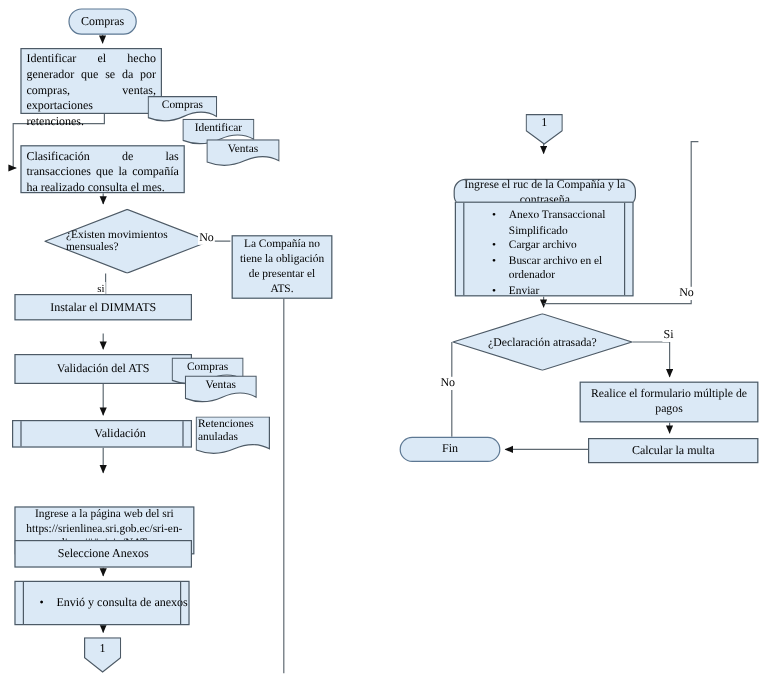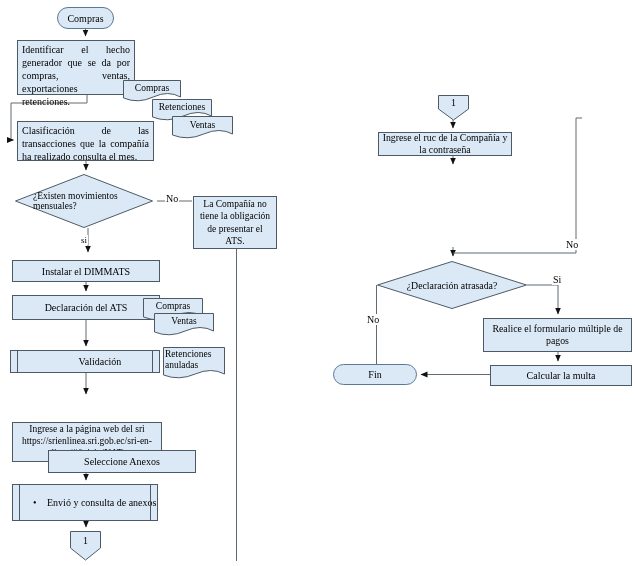--- a/index.html
+++ b/index.html
@@ -83,52 +83,52 @@
   <div style="position:absolute;left:123px;top:80px;width:58px;height:26px;z-index:3;">
     <svg class="shape-svg" width="58" height="26">
         <path d="M0.5,0.5 H57.5 V17 Q45.2,10 30.2,17 Q15.1,24 0.5,18 Z" fill="#dbe9f6" stroke="#4d5a66"></path>
       </svg>
     <div class="overlay" style="height:16px;font-size:9.5px;">Compras</div>
   </div>
   <div style="position:absolute;left:152px;top:99px;width:60px;height:26px;z-index:4;">
     <svg class="shape-svg" width="60" height="26">
         <path d="M0.5,0.5 H59.5 V17 Q46.8,10 31.2,17 Q15.6,24 0.5,18 Z" fill="#dbe9f6" stroke="#4d5a66"></path>
       </svg>
-    <div class="overlay" style="height:16px;font-size:9.5px;">Retenciones</div>
+    <div class="overlay" style="height:16px;font-size:9.5px;">Identificar</div>
   </div>
   <div style="position:absolute;left:172px;top:116px;width:61px;height:27px;z-index:5;">
     <svg class="shape-svg" width="61" height="27">
         <path d="M0.5,0.5 H60.5 V18 Q47.6,11 31.7,18 Q15.9,25 0.5,19 Z" fill="#dbe9f6" stroke="#4d5a66"></path>
       </svg>
     <div class="overlay" style="height:17px;font-size:9.5px;">Ventas</div>
   </div>
 
   <div class="node proc just" style="left:17px;top:121px;width:137px;height:40px;">
     <span>Clasificación de las transacciones que la compañía ha realizado consulta el mes.</span>
   </div>
 
-  <div style="position:absolute;left:15px;top:174px;width:138px;height:54px;">
+  <div style="position:absolute;left:37px;top:174px;width:138px;height:54px;">
     <svg class="shape-svg" width="138" height="54">
         <polygon points="0.5,27 69,0.5 137.5,27 69,53.5" fill="#dbe9f6" stroke="#4d5a66"></polygon>
       </svg>
     <div class="overlay" style="bottom:0;font-size:9.5px;padding:0 18px;">¿Existen movimientos mensuales?</div>
   </div>
   <span class="edge-label" style="left:165px;top:193px;">No</span>
   <span class="edge-label small-label" style="left:80px;top:235px;">si</span>
 
   <div class="node proc" style="left:193px;top:175px;width:84px;height:53px;font-size:9.5px;padding:1px 4px;margin-top:21px;">
     <span>La Compañía no tiene la obligación de presentar el ATS.</span>
   </div>
 
-  <div class="node proc" style="left:12px;top:260px;width:148px;height:22px;">
+  <div class="node proc" style="left:12px;top:245px;width:148px;height:22px;">
     <span>Instalar el DIMMATS</span>
   </div>
 
   <div class="node proc" style="left:12px;top:295px;width:148px;height:25px;">
-    <span>Declaración del ATS</span>
+    <span>Validación del ATS</span>
   </div>
 
   <div style="position:absolute;left:143px;top:298px;width:60px;height:27px;z-index:3;">
     <svg class="shape-svg" width="60" height="27">
         <path d="M0.5,0.5 H59.5 V18 Q46.8,11 31.2,18 Q15.6,25 0.5,19 Z" fill="#dbe9f6" stroke="#4d5a66"></path>
       </svg>
     <div class="overlay" style="height:16px;font-size:9.5px;">Compras</div>
   </div>
   <div style="position:absolute;left:154px;top:313px;width:60px;height:27px;z-index:4;">
     <svg class="shape-svg" width="60" height="27">
@@ -144,21 +144,21 @@
   </div>
 
   <div class="node pp" style="left:10px;top:350px;width:150px;height:23px;">
     <span>Validación</span>
   </div>
 
   <div class="node proc url-text" style="left:12px;top:398px;width:150px;height:40px;font-size:9.5px;line-height:1.25;">
     <span>Ingrese a la página web del sri https://srienlinea.sri.gob.ec/sri-en-linea/#/inicio/NAT</span>
   </div>
 
-  <div class="node proc" style="left:12px;top:450px;width:148px;height:23px;margin-left:36px;">
+  <div class="node proc" style="left:12px;top:450px;width:148px;height:23px;">
     <span>Seleccione Anexos</span>
   </div>
 
   <div class="node pp" style="left:12px;top:484px;width:146px;height:37px;justify-content:flex-start;padding-left:20px;">
     <span class="bullet-line">Envió y consulta de anexos</span>
   </div>
 
   <div style="position:absolute;left:70px;top:531px;width:31px;height:30px;">
     <svg class="shape-svg" width="31" height="30">
         <polygon points="0.5,0.5 30.5,0.5 30.5,17 15.5,29 0.5,17" fill="#dbe9f6" stroke="#4d5a66"></polygon>
@@ -166,24 +166,32 @@
     <div class="overlay" style="height:18px;font-size:10px;">1</div>
   </div>
 
   <div style="position:absolute;left:438px;top:95px;width:31px;height:26px;">
     <svg class="shape-svg" width="31" height="26">
         <polygon points="0.5,0.5 30.5,0.5 30.5,14 15.5,25 0.5,14" fill="#dbe9f6" stroke="#4d5a66"></polygon>
       </svg>
     <div class="overlay" style="height:15px;font-size:10px;">1</div>
   </div>
 
-  <div class="node proc" style="left:378px;top:132px;width:134px;height:24px;font-size:9.8px;line-height:1.2;">
+  <div class="node proc" style="left:378px;top:149px;width:152px;height:24px;font-size:9.8px;line-height:1.2;border-radius:10px;">
     <span>Ingrese el ruc de la Compañía y la contraseña</span>
   </div>
 
+  <div class="node pp" style="left:379px;top:168px;width:149px;height:79px;align-items:flex-start;padding:5px 10px 2px 16px;">
+    <ul class="steps">
+      <li>Anexo Transaccional Simplificado</li>
+      <li>Cargar archivo</li>
+      <li>Buscar archivo en el ordenador</li>
+      <li>Enviar</li>
+    </ul>
+  </div>
   <span class="edge-label" style="left:565px;top:239px;">No</span>
 
   <div style="position:absolute;left:377px;top:261px;width:150px;height:48px;">
     <svg class="shape-svg" width="150" height="48">
         <polygon points="0.5,24 75,0.5 149.5,24 75,47.5" fill="#dbe9f6" stroke="#4d5a66"></polygon>
       </svg>
     <div class="overlay" style="bottom:0;font-size:9.8px;">¿Declaración atrasada?</div>
   </div>
   <span class="edge-label" style="left:552px;top:274px;">Si</span>
   <span class="edge-label" style="left:366px;top:314px;">No</span>

